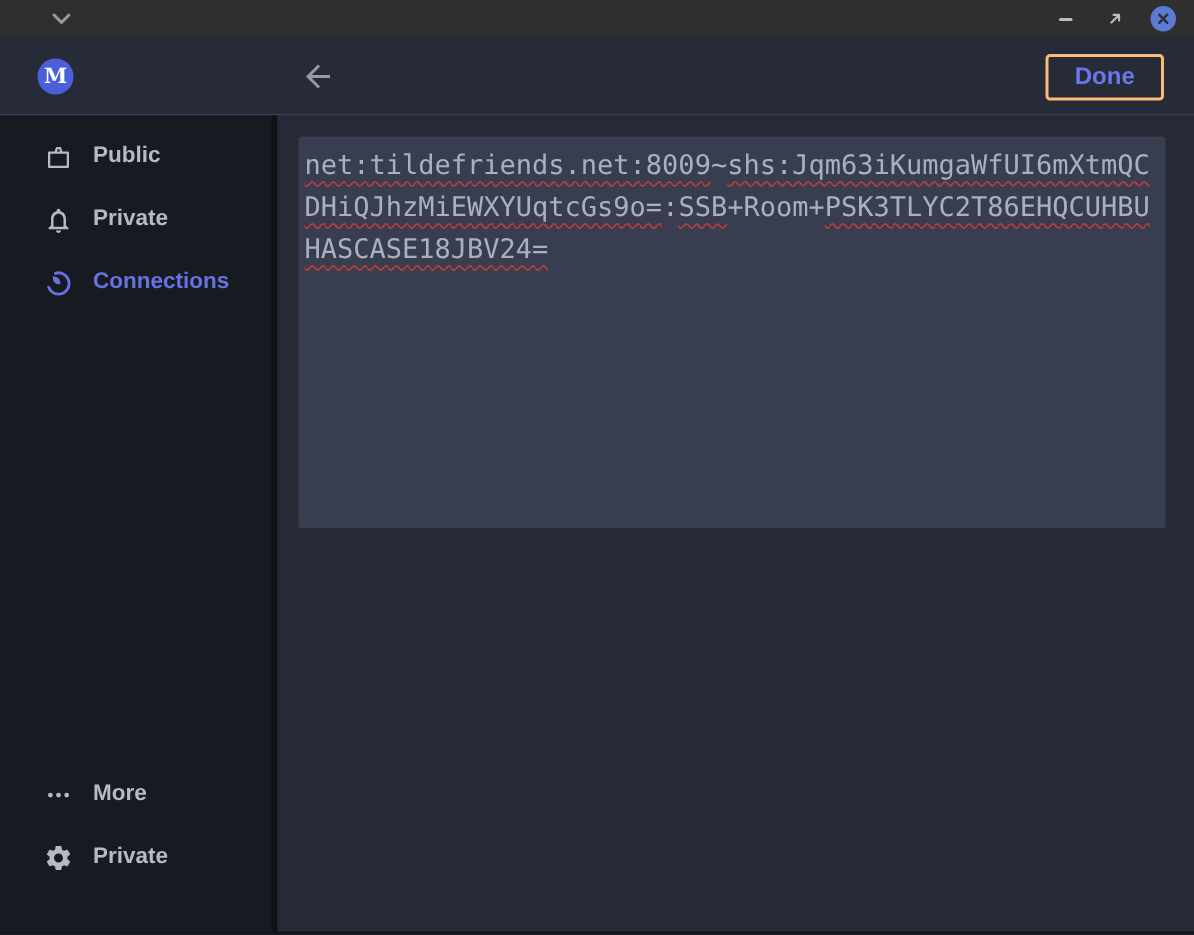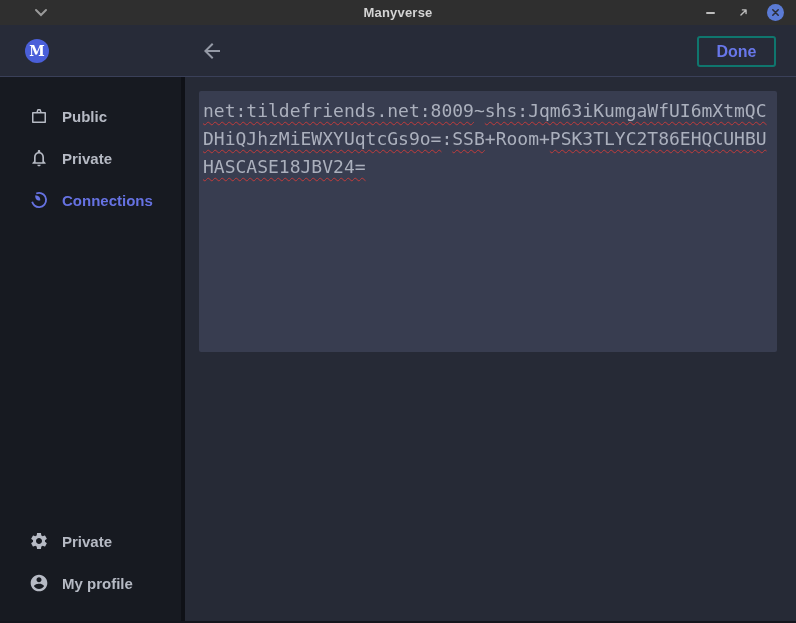--- a/index.html
+++ b/index.html
@@ -45,37 +45,37 @@
     border-radius:50%; background:#4a5fd9; color:#ffffff;
     display:flex; align-items:center; justify-content:center;
     font-family:"DejaVu Serif", serif; font-weight:700; font-size:14px;
   }
   .back-btn {
     position:absolute; left:200px; top:14px; width:24px; height:24px;
     color:#959aa6; cursor:pointer;
   }
   .done-btn {
     position:absolute; right:20px; top:11px; width:79px; height:31px;
-    background:transparent; border:2px solid #0f766e; border-radius:3px;
+    background:transparent; border:2px solid #fdba74; border-radius:3px;
     color:#6877ea; font-family:"Liberation Sans", sans-serif;
     font-size:16px; font-weight:700; cursor:pointer;
     display:flex; align-items:center; justify-content:center;
   }
 
   
   .app-body { flex:1; display:flex; min-height:0; }
   .sidebar {
     width:185px; flex:0 0 185px; background:#171a21;
     border-right:4px solid #0f1117;
     position:relative;
   }
   .nav-top { padding-top:18px; }
   .nav-bottom { position:absolute; left:0; right:0; bottom:19px; }
   .nav-item {
-    height:42px; display:flex; align-items:center;
+    height:42px; display:flex; 
     padding-left:29px; gap:13px; cursor:pointer;
     color:#b6bac4; font-size:15px; font-weight:600;
   }
   .nav-item .nav-icon { width:20px; height:20px; flex:0 0 20px; display:flex; align-items:center; justify-content:center; }
   .nav-item.active { color:#6672e2; }
 
   
   .content { flex:1; background:#262a36; position:relative; }
   .invite-box {
     position:absolute; left:14px; top:14px; width:578px; height:261px;
@@ -102,21 +102,20 @@
 <body>
 
 <div class="window">
 
   <div class="titlebar">
     <span class="tb-chevron">
       <svg viewBox="0 0 14 9" width="14" height="9">
           <path d="M2 2 L7 7 L12 2" fill="none" stroke="currentColor" stroke-width="2" stroke-linecap="round"></path>
         </svg>
     </span>
-    <span class="tb-title">Manyverse</span>
     <span class="tb-controls">
       <span class="tb-btn">
           <span class="tb-min-glyph"></span>
         </span>
       <span class="tb-btn">
         <span class="tb-restore-glyph">
           <svg viewBox="0 0 12 12" width="11" height="11">
               <path d="M3.2 8.8 L8.8 3.2 M8.8 3.2 h-4 M8.8 3.2 v4" fill="none" stroke="currentColor" stroke-width="1.5" stroke-linecap="round"></path>
             </svg>
         </span>
@@ -170,38 +169,40 @@
               <path d="M7.6 6.2 C11.6 6.4 13.9 9.0 13.4 12.6 C9.6 13.2 6.9 10.4 7.6 6.2 Z" fill="currentColor"></path>
             </svg>
           </span>
           <span>Connections</span>
         </div>
 
       </div>
 
       <div class="nav-bottom">
 
+        <div class="nav-item">
+          <span class="nav-icon">
+            <svg viewBox="0 0 24 24" width="20" height="20">
+                <circle cx="5.5" cy="12" r="1.9" fill="currentColor"></circle>
+                <circle cx="12" cy="12" r="1.9" fill="currentColor"></circle>
+                <circle cx="18.5" cy="12" r="1.9" fill="currentColor"></circle>
+              </svg>
+          </span>
+          <span>More</span>
+        </div>
 
         <div class="nav-item">
           <span class="nav-icon">
             <svg viewBox="0 0 24 24" width="20" height="20">
                 <path d="M19.14 12.94c.04-.3.06-.61.06-.94 0-.32-.02-.64-.07-.94l2.03-1.58c.18-.14.23-.41.12-.61l-1.92-3.32c-.12-.22-.37-.29-.59-.22l-2.39.96c-.5-.38-1.03-.7-1.62-.94l-.36-2.54c-.04-.24-.24-.41-.48-.41h-3.84c-.24 0-.43.17-.47.41L9.25 5.35C8.66 5.59 8.12 5.92 7.63 6.29L5.24 5.33c-.22-.08-.47 0-.59.22L2.74 8.87c-.12.21-.08.47.12.61l2.03 1.58c-.05.3-.09.63-.09.94s.02.64.07.94l-2.03 1.58c-.18.14-.23.41-.12.61l1.92 3.32c.12.22.37.29.59.22l2.39-.96c.5.38 1.03.7 1.62.94l.36 2.54c.05.24.24.41.48.41h3.84c.24 0 .44-.17.47-.41l.36-2.54c.59-.24 1.13-.56 1.62-.94l2.39.96c.22.08.47 0 .59-.22l1.92-3.32c.12-.22.07-.47-.12-.61l-2.01-1.58zM12 15.6c-1.98 0-3.6-1.62-3.6-3.6s1.62-3.6 3.6-3.6 3.6 1.62 3.6 3.6-1.62 3.6-3.6 3.6z" fill="currentColor"></path>
               </svg>
           </span>
           <span>Private</span>
         </div>
 
-        <div class="nav-item">
-          <span class="nav-icon">
-            <svg viewBox="0 0 24 24" width="20" height="20">
-                <path d="M12 2C6.48 2 2 6.48 2 12s4.48 10 10 10 10-4.48 10-10S17.52 2 12 2zm0 3c1.66 0 3 1.34 3 3s-1.34 3-3 3-3-1.34-3-3 1.34-3 3-3zm0 14.2c-2.5 0-4.71-1.28-6-3.22.03-1.99 4-3.08 6-3.08 1.99 0 5.97 1.09 6 3.08-1.29 1.94-3.5 3.22-6 3.22z" fill="currentColor"></path>
-              </svg>
-          </span>
-          <span>My profile</span>
-        </div>
 
       </div>
     </div>
 
     <div class="content">
       <div class="invite-box"><span class="misspelled">net:tildefriends.net:8009</span><span>~</span><span class="misspelled">shs:Jqm63iKumgaWfUI6mXtmQCDHiQJhzMiEWXYUqtcGs9o=</span><span>:</span><span class="misspelled">SSB</span><span>+</span><span>Room</span><span>+</span><span class="misspelled">PSK3TLYC2T86EHQCUHBUHASCASE18JBV24=</span></div>
     </div>
 
   </div>
 

